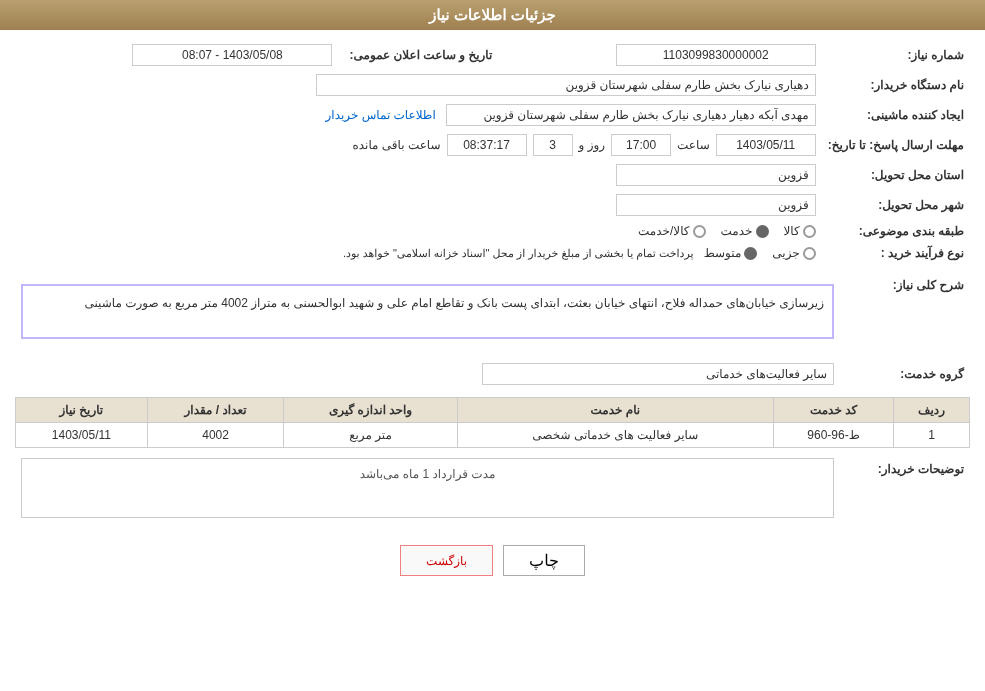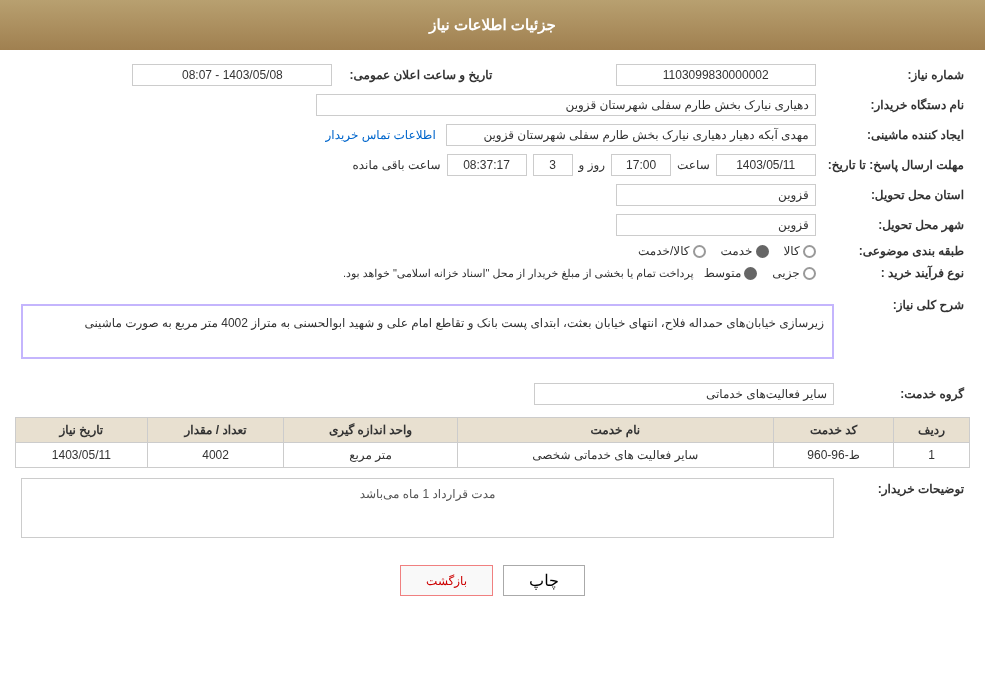--- a/index.html
+++ b/index.html
@@ -13,21 +13,21 @@
     .page-wrapper {
       width: 985px;
       min-height: 691px;
       background: #fff;
       margin: 0 auto;
     }
     .page-header {
       background: linear-gradient(to bottom, #b8a070, #a08050);
       color: #fff;
       text-align: center;
-      padding: 16px;
+      padding: 6px;
       font-size: 15px;
       font-weight: bold;
     }
     .content-area {
       padding: 10px 15px;
     }
     .info-table {
       width: 100%;
       border-collapse: collapse;
       margin-bottom: 8px;
@@ -309,21 +309,21 @@
       </tr>
     </tbody>
       </table>
 
 
     <table class="info-table">
       <tbody>
           <tr>
         <td class="label-cell">گروه خدمت:</td>
         <td>
-          <div class="input-box" style="width:300px;">سایر فعالیت‌های خدماتی</div>
+          <div class="input-box" style="width:352px;">سایر فعالیت‌های خدماتی</div>
         </td>
       </tr>
     </tbody>
       </table>
 
     <table class="services-table">
       <thead>
         <tr>
           <th>ردیف</th>
           <th>کد خدمت</th>

